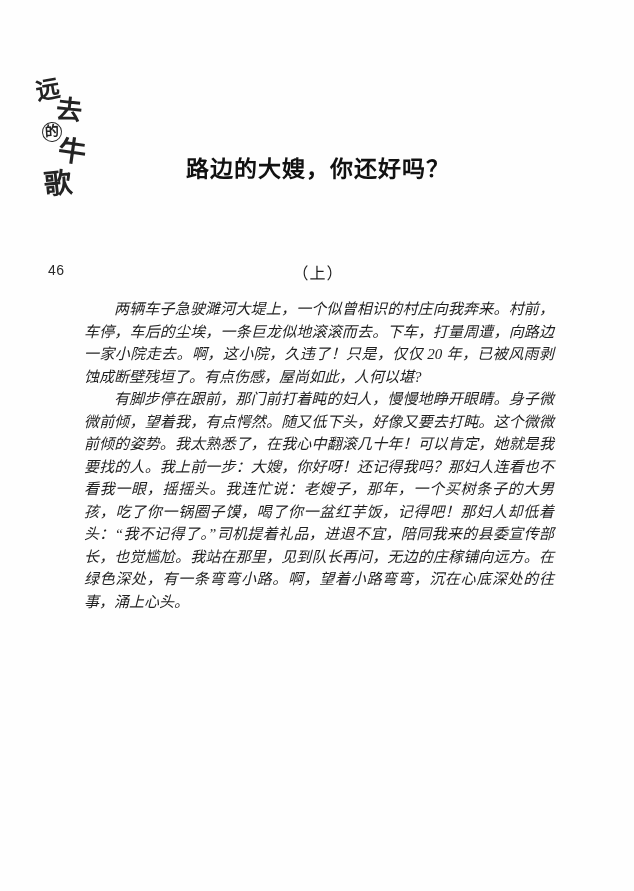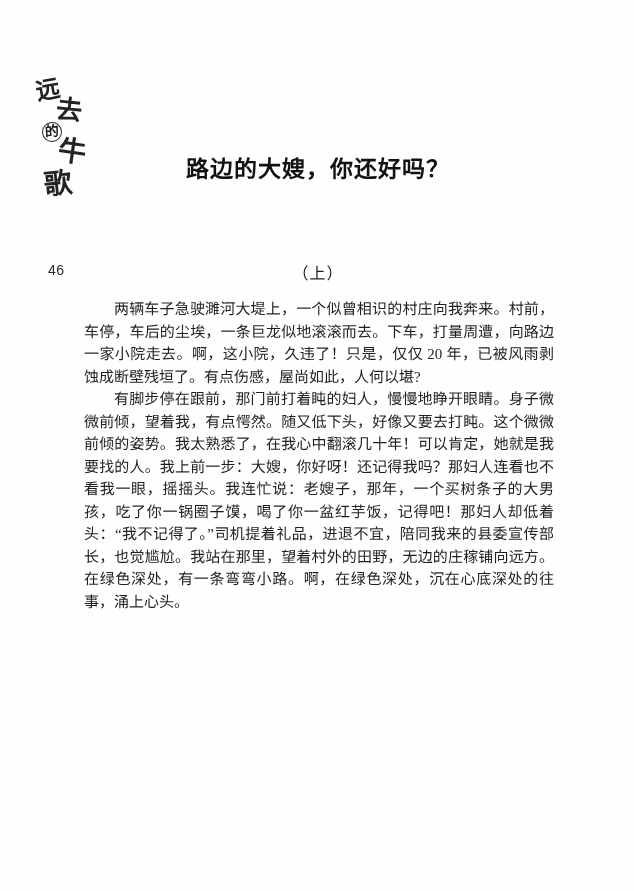--- a/index.html
+++ b/index.html
@@ -88,20 +88,21 @@
     top: 298px;
     width: 470px;
     font-size: 15px;
     line-height: 22.5px;
     text-align: justify;
     color: #1f1f1f;
   }
   .article-body p {
     margin: 0;
     text-indent: 2em;
+    font-style: italic;
   }
 </style>
 </head>
 <body>
 
 <div class="page">
 
   <div class="logo">
     <span class="logo-char c0">远</span>
     <span class="logo-char c1">去</span>
@@ -113,16 +114,16 @@
   <div class="page-number">46</div>
 
   <div class="title-wrap">
     <h1 class="article-title">路边的大嫂，你还好吗？</h1>
   </div>
 
   <div class="section-heading">（上）</div>
 
   <div class="article-body">
     <p>两辆车子急驶濉河大堤上，一个似曾相识的村庄向我奔来。村前，车停，车后的尘埃，一条巨龙似地滚滚而去。下车，打量周遭，向路边一家小院走去。啊，这小院，久违了！只是，仅仅 20 年，已被风雨剥蚀成断壁残垣了。有点伤感，屋尚如此，人何以堪?</p>
-    <p>有脚步停在跟前，那门前打着盹的妇人，慢慢地睁开眼睛。身子微微前倾，望着我，有点愕然。随又低下头，好像又要去打盹。这个微微前倾的姿势。我太熟悉了，在我心中翻滚几十年！可以肯定，她就是我要找的人。我上前一步：大嫂，你好呀！还记得我吗？那妇人连看也不看我一眼，摇摇头。我连忙说：老嫂子，那年，一个买树条子的大男孩，吃了你一锅圈子馍，喝了你一盆红芋饭，记得吧！那妇人却低着头：“我不记得了。”司机提着礼品，进退不宜，陪同我来的县委宣传部长，也觉尴尬。我站在那里，望着村外的田野，无边的庄稼铺向远方。在绿色深处，有一条弯弯小路。啊，在绿色深处，沉在心底深处的往事，涌上心头。</p>
+    <p>有脚步停在跟前，那门前打着盹的妇人，慢慢地睁开眼睛。身子微微前倾，望着我，有点愕然。随又低下头，好像又要去打盹。这个微微前倾的姿势。我太熟悉了，在我心中翻滚几十年！可以肯定，她就是我要找的人。我上前一步：大嫂，你好呀！还记得我吗？那妇人连看也不看我一眼，摇摇头。我连忙说：老嫂子，那年，一个买树条子的大男孩，吃了你一锅圈子馍，喝了你一盆红芋饭，记得吧！那妇人却低着头：“我不记得了。”司机提着礼品，进退不宜，陪同我来的县委宣传部长，也觉尴尬。我站在那里，见到队长再问，无边的庄稼铺向远方。在绿色深处，有一条弯弯小路。啊，望着小路弯弯，沉在心底深处的往事，涌上心头。</p>
   </div>
 
 </div>
 
 </body></html>

